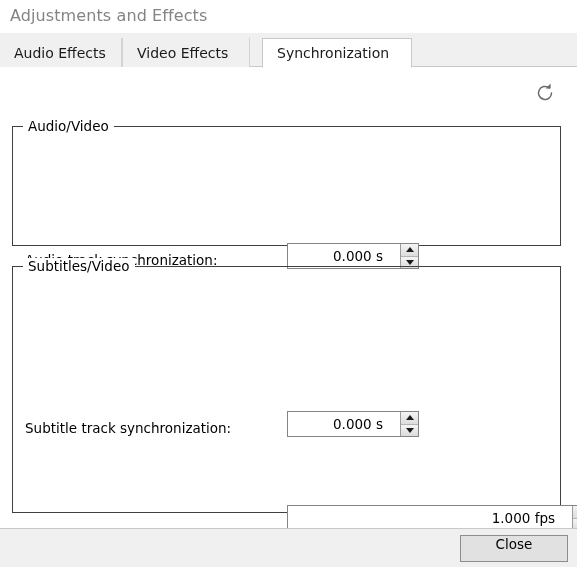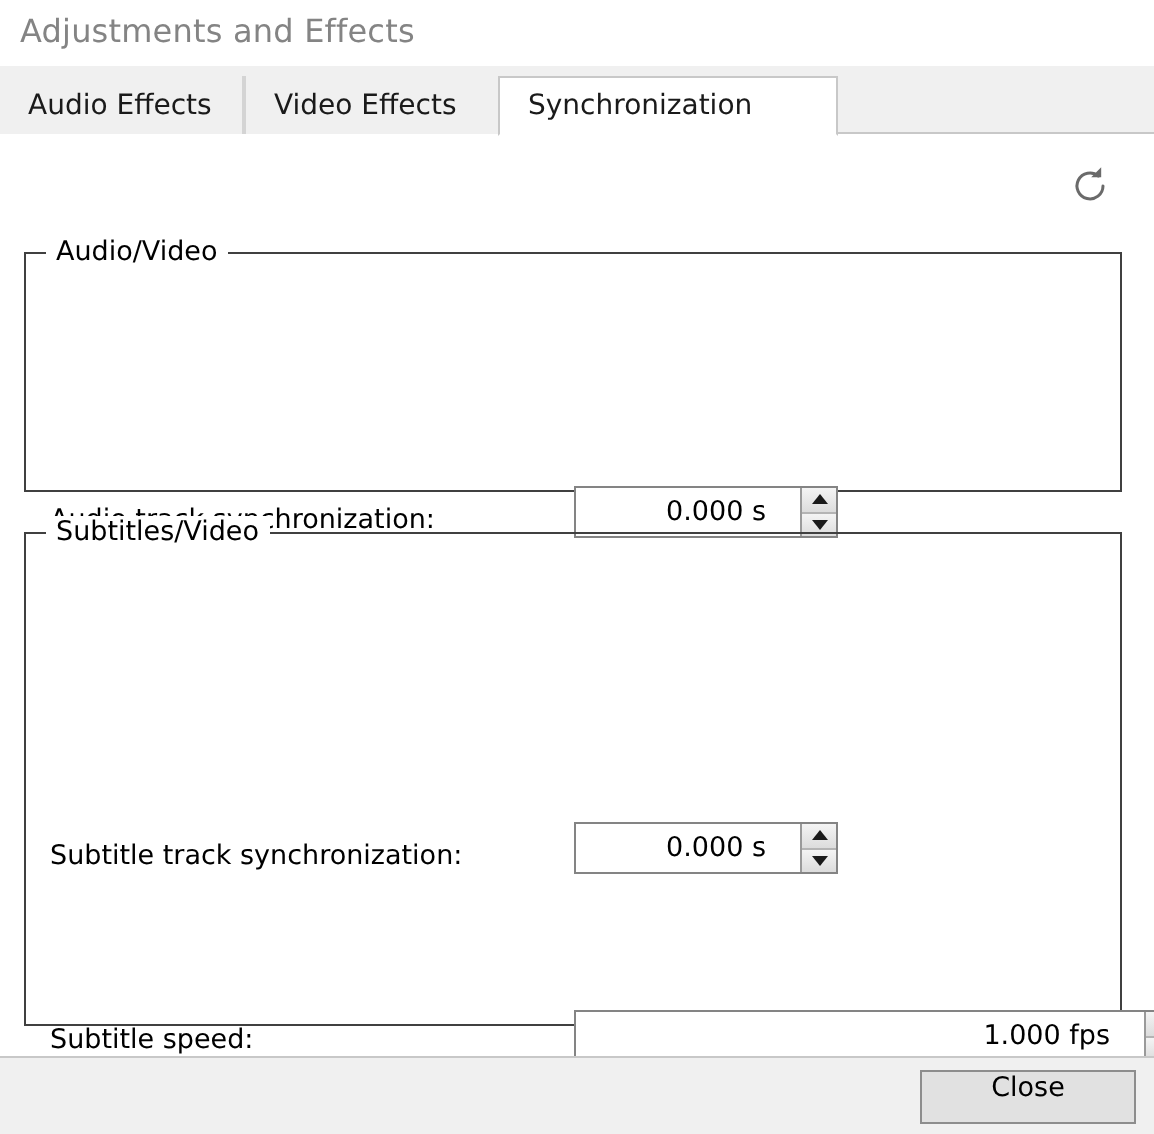--- a/index.html
+++ b/index.html
@@ -76,21 +76,21 @@
     background: #ffffff;
     border-top: 1px solid #c8c8c8;
     border-left: 1px solid #c8c8c8;
     border-right: 1px solid #c8c8c8;
     border-bottom: 1px solid #ffffff;
     height: 30px;
     z-index: 3;
   }
   #tab-0 { left: 0px; width: 122px; }
   #tab-1 { left: 122px; width: 128px; }
-  #tab-2 { left: 249px; width: 170px; }
+  #tab-2 { left: 262px; width: 150px; }
 
   
   .content {
     position: absolute;
     left: 0; top: 67px;
     width: 577px; height: 461px;
     background: #ffffff;
     box-sizing: border-box;
   }
 
@@ -284,21 +284,20 @@
     <div class="spin-buttons">
       <div class="spin-btn up">
         <span class="arrow-up"></span>
       </div>
       <div class="spin-btn down">
         <span class="arrow-down"></span>
       </div>
     </div>
   </div>
 
-  <div class="field-label" id="row-subspeed-label">Subtitle speed:</div>
 
   <div class="spinbox" id="spin-subspeed">
     <div class="spinbox-value">1.000 fps</div>
     <div class="spin-buttons">
       <div class="spin-btn up">
         <span class="arrow-up"></span>
       </div>
       <div class="spin-btn down">
         <span class="arrow-down"></span>
       </div>

